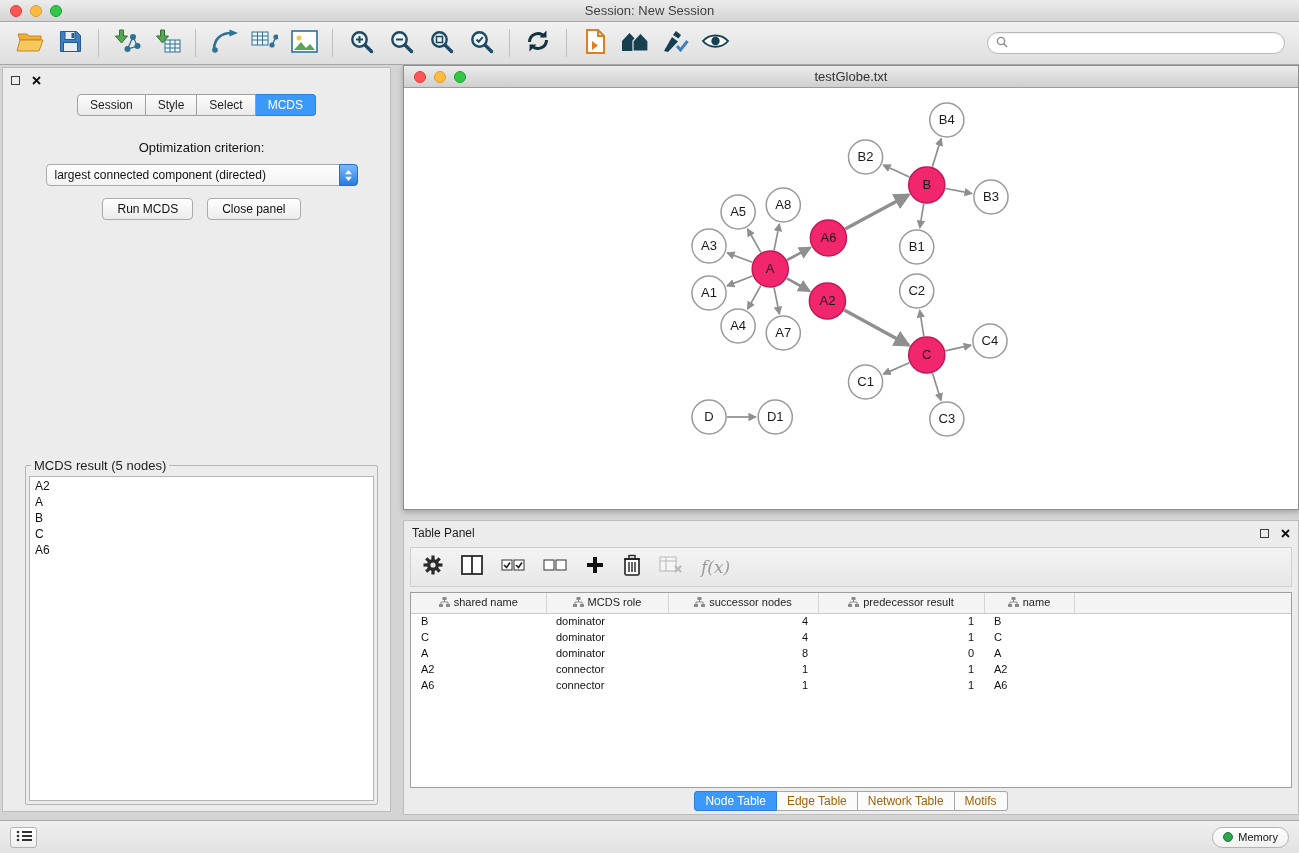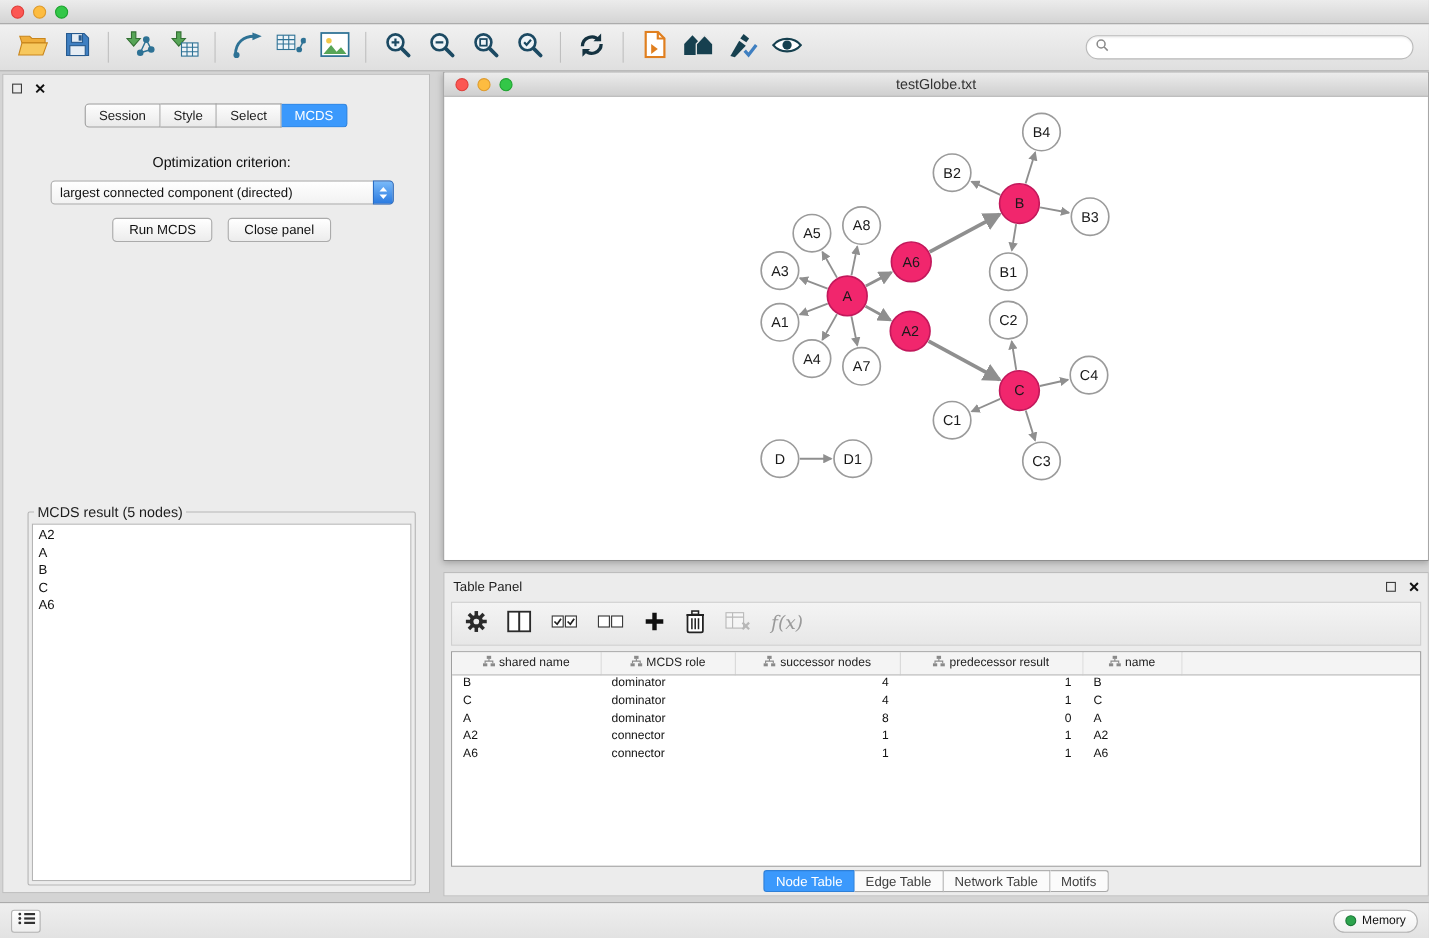--- a/index.html
+++ b/index.html
@@ -65,21 +65,21 @@
   .fx{font-family:"DejaVu Serif",serif;font-style:italic;font-size:17px;color:#9a9a9a;}
   .table-wrap{flex:1;margin:0 6px;background:#fff;border:1px solid #9f9f9f;overflow:auto;min-height:0;}
   table.node-table{border-collapse:collapse;width:100%;table-layout:fixed;}
   .node-table th{height:20px;background:#f4f4f4;border-right:1px solid #d6d6d6;border-bottom:1px solid #c9c9c9;font-weight:normal;font-size:11px;color:#222;text-align:center;white-space:nowrap;overflow:hidden;}
   .node-table th:last-child{border-right:none;}
   .col-icon{margin-right:4px;vertical-align:-1px;display:inline-block;}
   .node-table td{font-size:11px;height:16px;color:#111;white-space:nowrap;overflow:hidden;padding:0 10px;}
   .node-table td.left{text-align:left;}
   .node-table td.right{text-align:right;}
   .table-tabs{height:26px;flex:0 0 26px;display:flex;justify-content:center;align-items:center;}
-  .table-tab{padding:2px 10px;font-size:12px;border:1px solid #a8a8a8;border-left:none;background:#fbfbfb;color:#404040;cursor:default;}
+  .table-tab{padding:2px 10px;font-size:12px;border:1px solid #a8a8a8;border-left:none;background:#fbfbfb;color:#a16207;cursor:default;}
   .table-tab:first-child{border-left:1px solid #a8a8a8;border-radius:3px 0 0 3px;}
   .table-tab:last-child{border-radius:0 3px 3px 0;}
   .table-tab.active{background:#3b99fc;color:#fff;border-color:#2f7fd6;}
 
   
   .statusbar{height:33px;flex:0 0 33px;background:linear-gradient(#efefef,#e2e2e2);border-top:1px solid #ababab;display:flex;align-items:center;padding:0 10px;}
   .status-left-btn{width:27px;height:21px;border:1px solid #b3b3b3;border-radius:3px;background:linear-gradient(#fff,#eee);display:flex;align-items:center;justify-content:center;}
   .memory-btn{margin-left:auto;height:21px;border:1px solid #b3b3b3;border-radius:11px;background:linear-gradient(#fff,#f0f0f0);display:flex;align-items:center;gap:5px;padding:0 10px;font-size:11px;color:#111;font-family:"Liberation Sans",sans-serif;}
   .mem-dot{width:10px;height:10px;border-radius:50%;background:#2da44e;border:1px solid #1d7a38;display:inline-block;}
 </style>
@@ -87,20 +87,21 @@
 <body>
 
 <div class="app">
 
   <div class="titlebar">
     <div class="traffic">
       <span class="tl red"></span>
       <span class="tl yellow"></span>
       <span class="tl green"></span>
     </div>
+    <div class="tbar-title">Session: New Session</div>
   </div>
 
   <div class="toolbar">
     <div class="tb-btn">
       <span><svg width="28" height="23" viewBox="0 0 28 23">
             <path d="M2 4h9l2 2h12v4H4z" fill="#efae3c" stroke="#c9861c"></path>
             <path d="M4 10h23l-4 11H1z" fill="#f7c85e" stroke="#c9861c"></path>
           </svg></span>
     </div>
     <div class="tb-btn">

